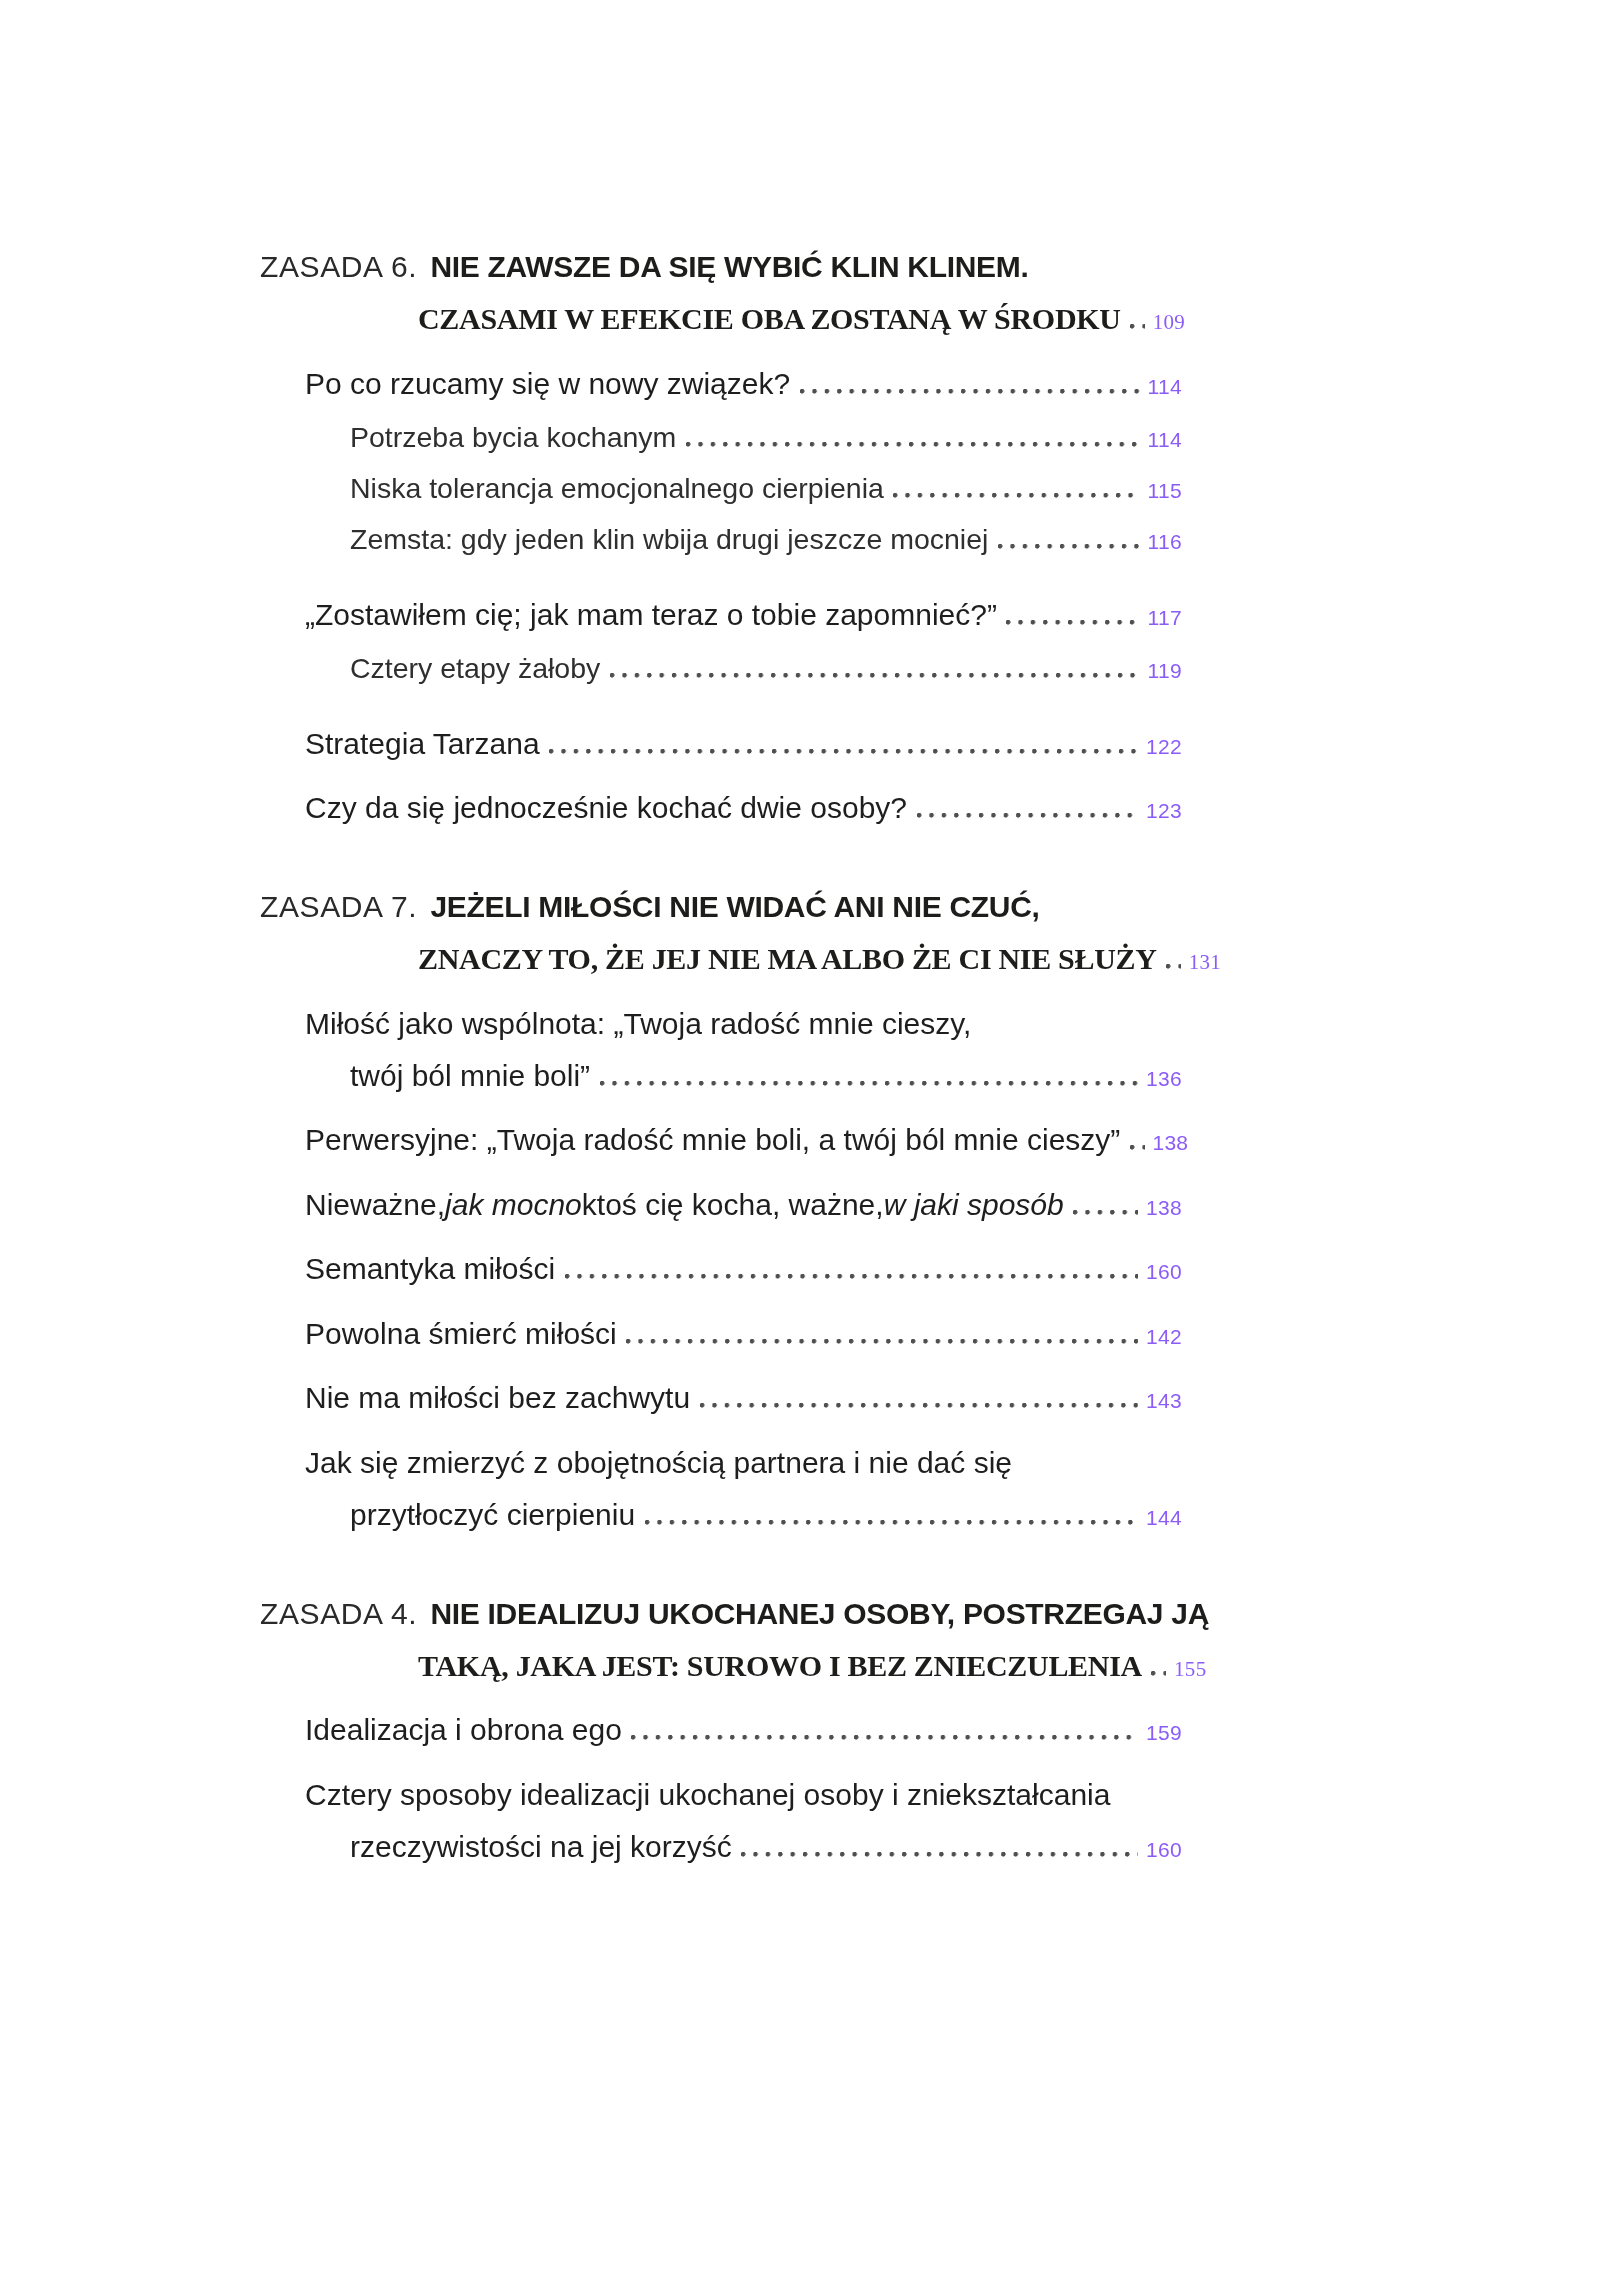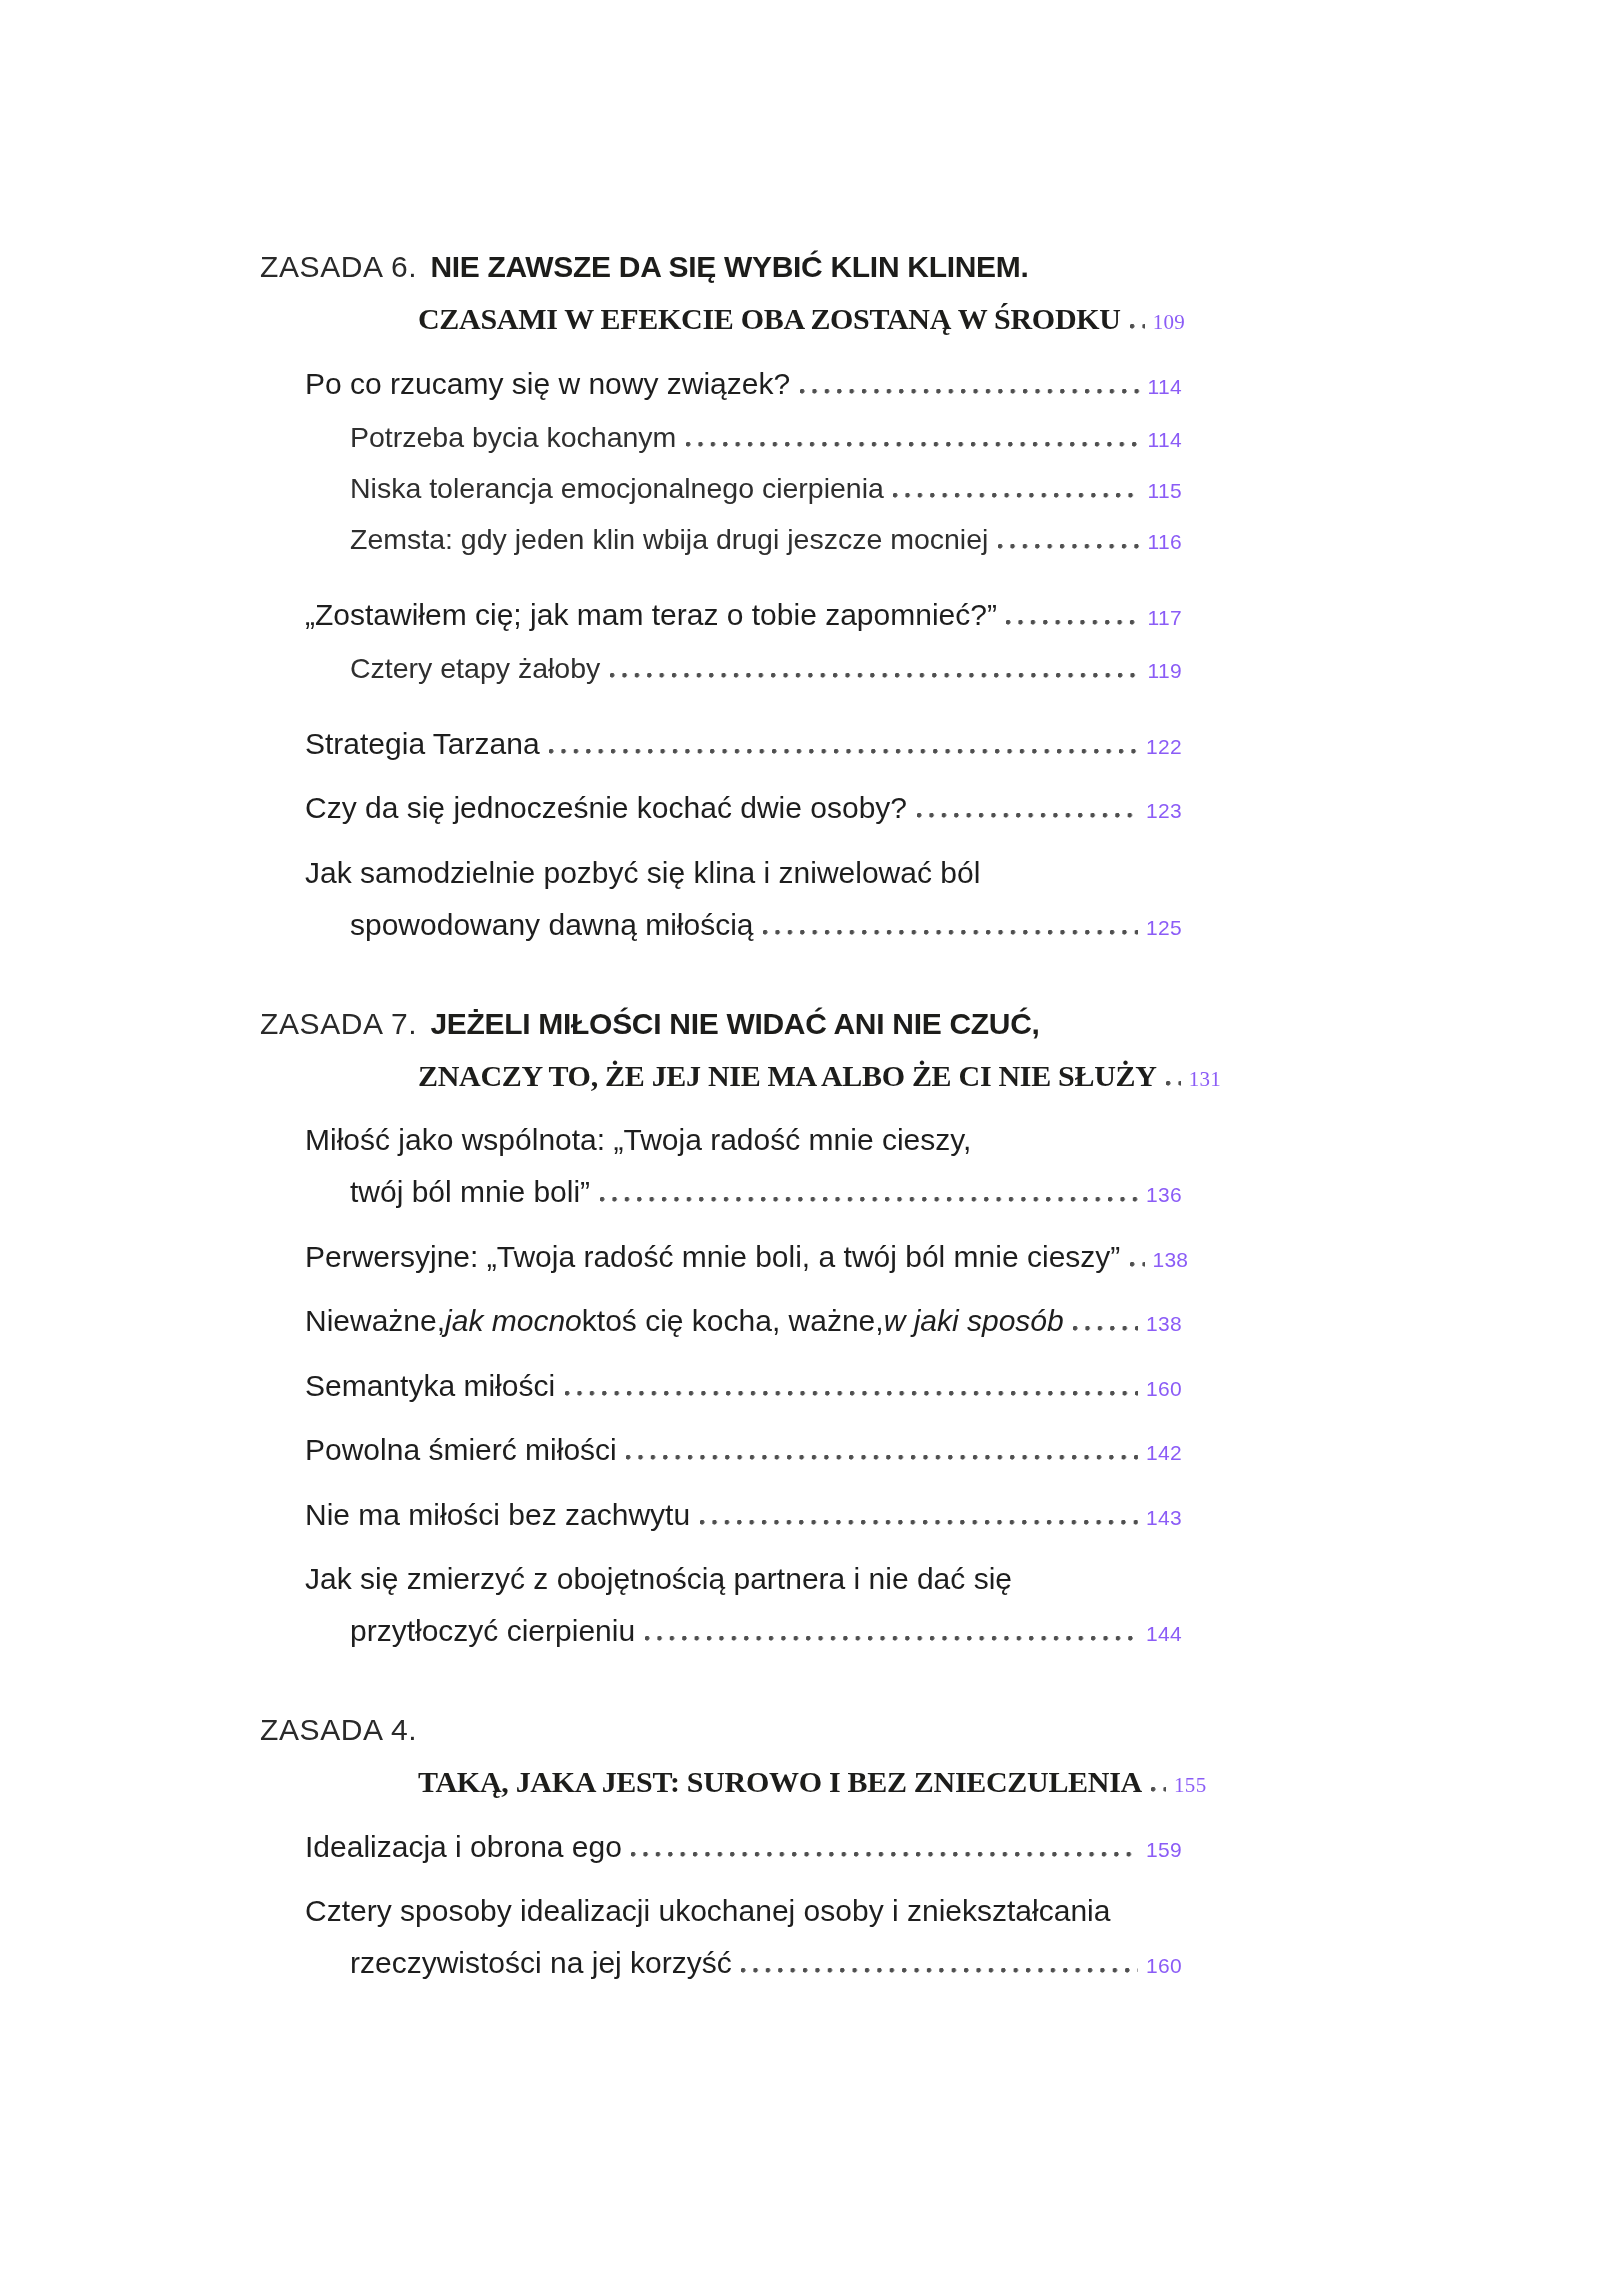--- a/index.html
+++ b/index.html
@@ -112,30 +112,20 @@
             <span class="page-num">122</span>
           </div>
         </div>
         <div class="entry e1">
           <div class="line">
             <span>Czy da się jednocześnie kochać dwie osoby?</span>
             <span class="leader"></span>
             <span class="page-num">123</span>
           </div>
         </div>
-        <div class="entry e1">
-          <div class="line">
-            <span>Jak samodzielnie pozbyć się klina i zniwelować ból</span>
-          </div>
-          <div class="line wrap">
-            <span>spowodowany dawną miłością</span>
-            <span class="leader"></span>
-            <span class="page-num">125</span>
-          </div>
-        </div>
       </section>
       <section class="section">
         <div class="heading">
           <div class="h-line">
             <span class="h-label">ZASADA 7.</span>
             <span class="h-title">JEŻELI MIŁOŚCI NIE WIDAĆ ANI NIE CZUĆ,</span>
           </div>
           <div class="h-line h-cont">
             <span class="h-title">ZNACZY TO, ŻE JEJ NIE MA ALBO ŻE CI NIE SŁUŻY</span>
             <span class="leader"></span>
@@ -198,20 +188,21 @@
             <span>przytłoczyć cierpieniu</span>
             <span class="leader"></span>
             <span class="page-num">144</span>
           </div>
         </div>
       </section>
       <section class="section">
         <div class="heading">
           <div class="h-line">
             <span class="h-label">ZASADA 4.</span>
+            <span class="h-title">NIE IDEALIZUJ UKOCHANEJ OSOBY, POSTRZEGAJ JĄ</span>
           </div>
           <div class="h-line h-cont">
             <span class="h-title">TAKĄ, JAKA JEST: SUROWO I BEZ ZNIECZULENIA</span>
             <span class="leader"></span>
             <span class="page-num">155</span>
           </div>
         </div>
         <div class="entry e1">
           <div class="line">
             <span>Idealizacja i obrona ego</span>

